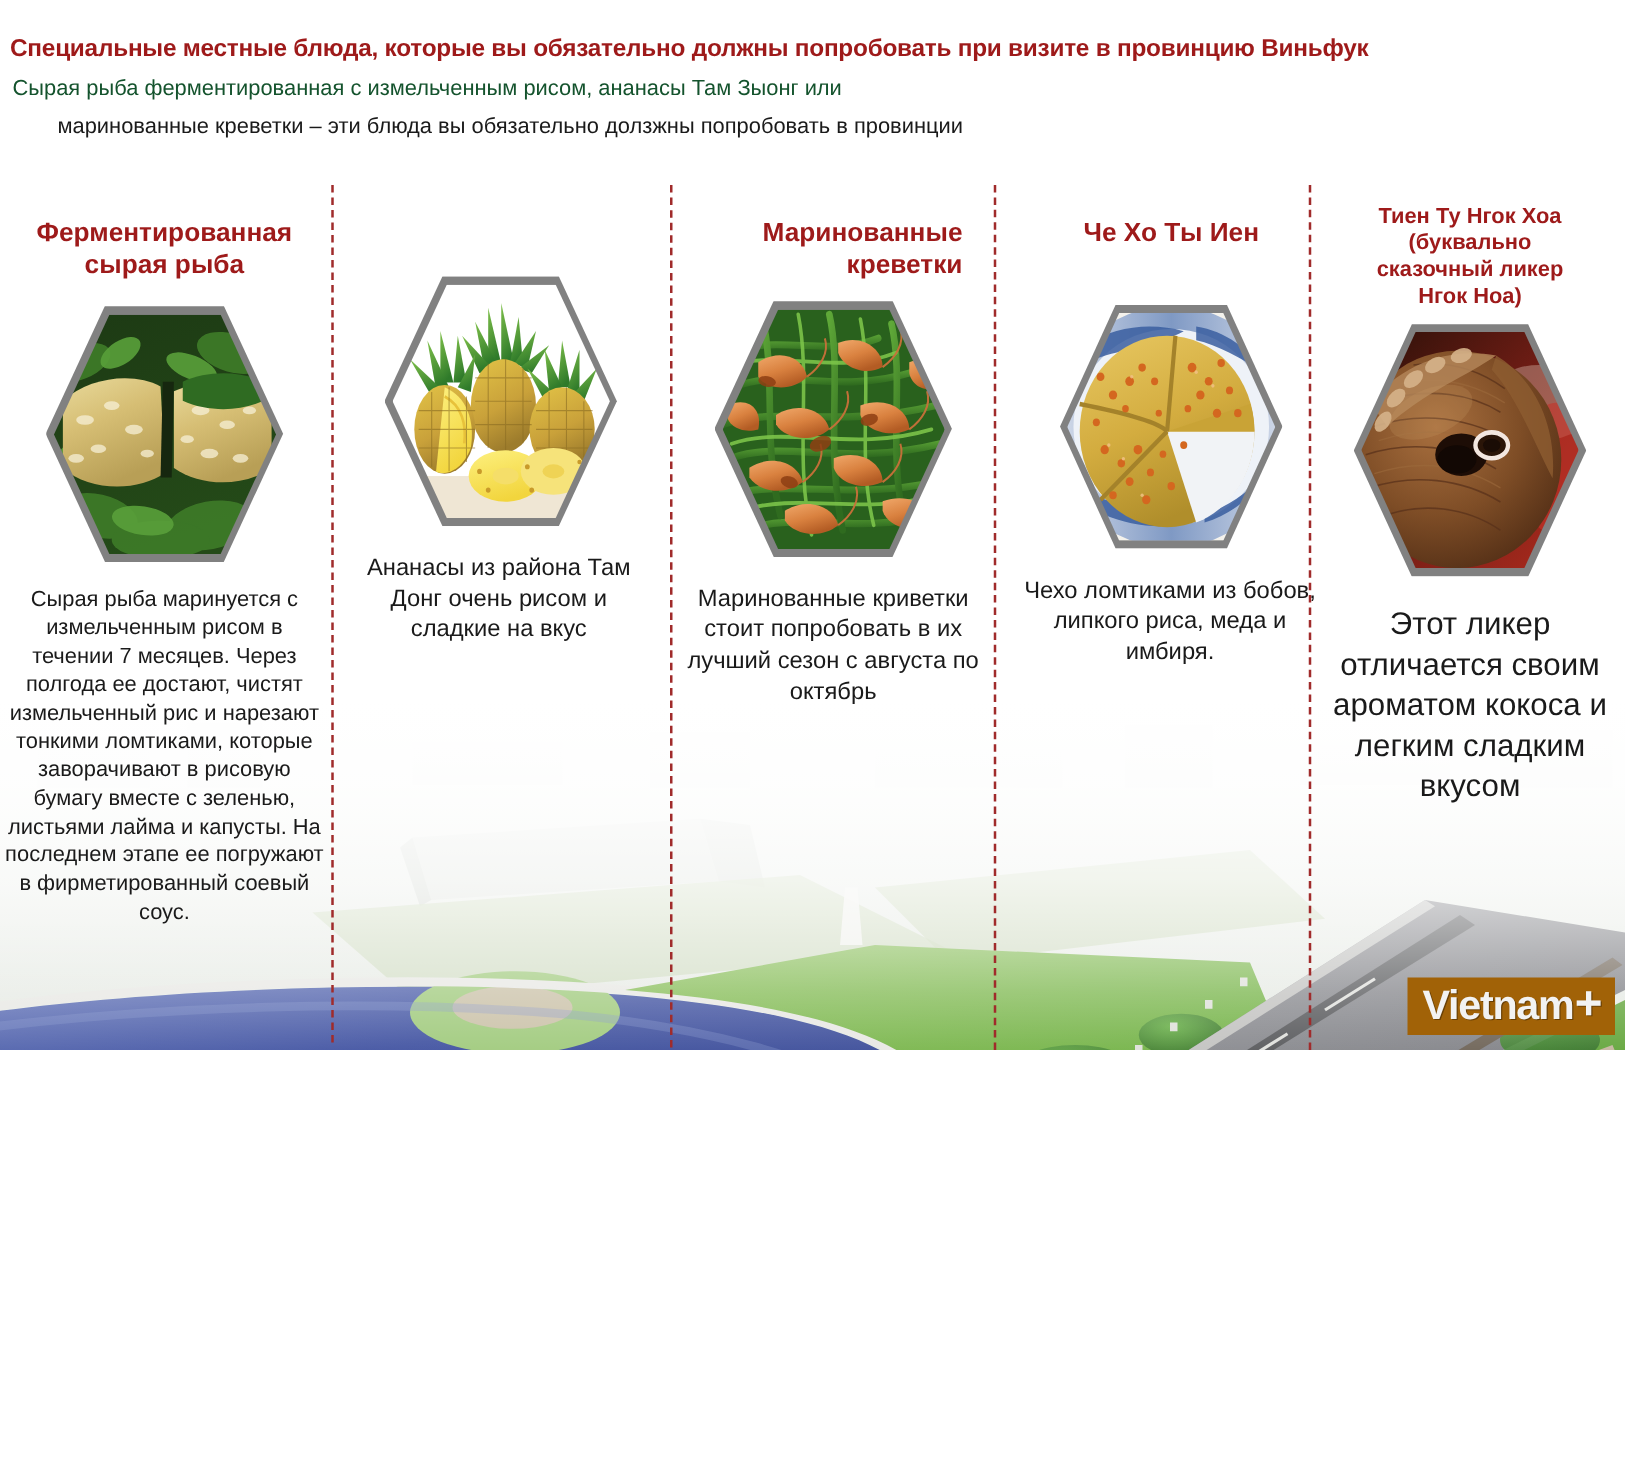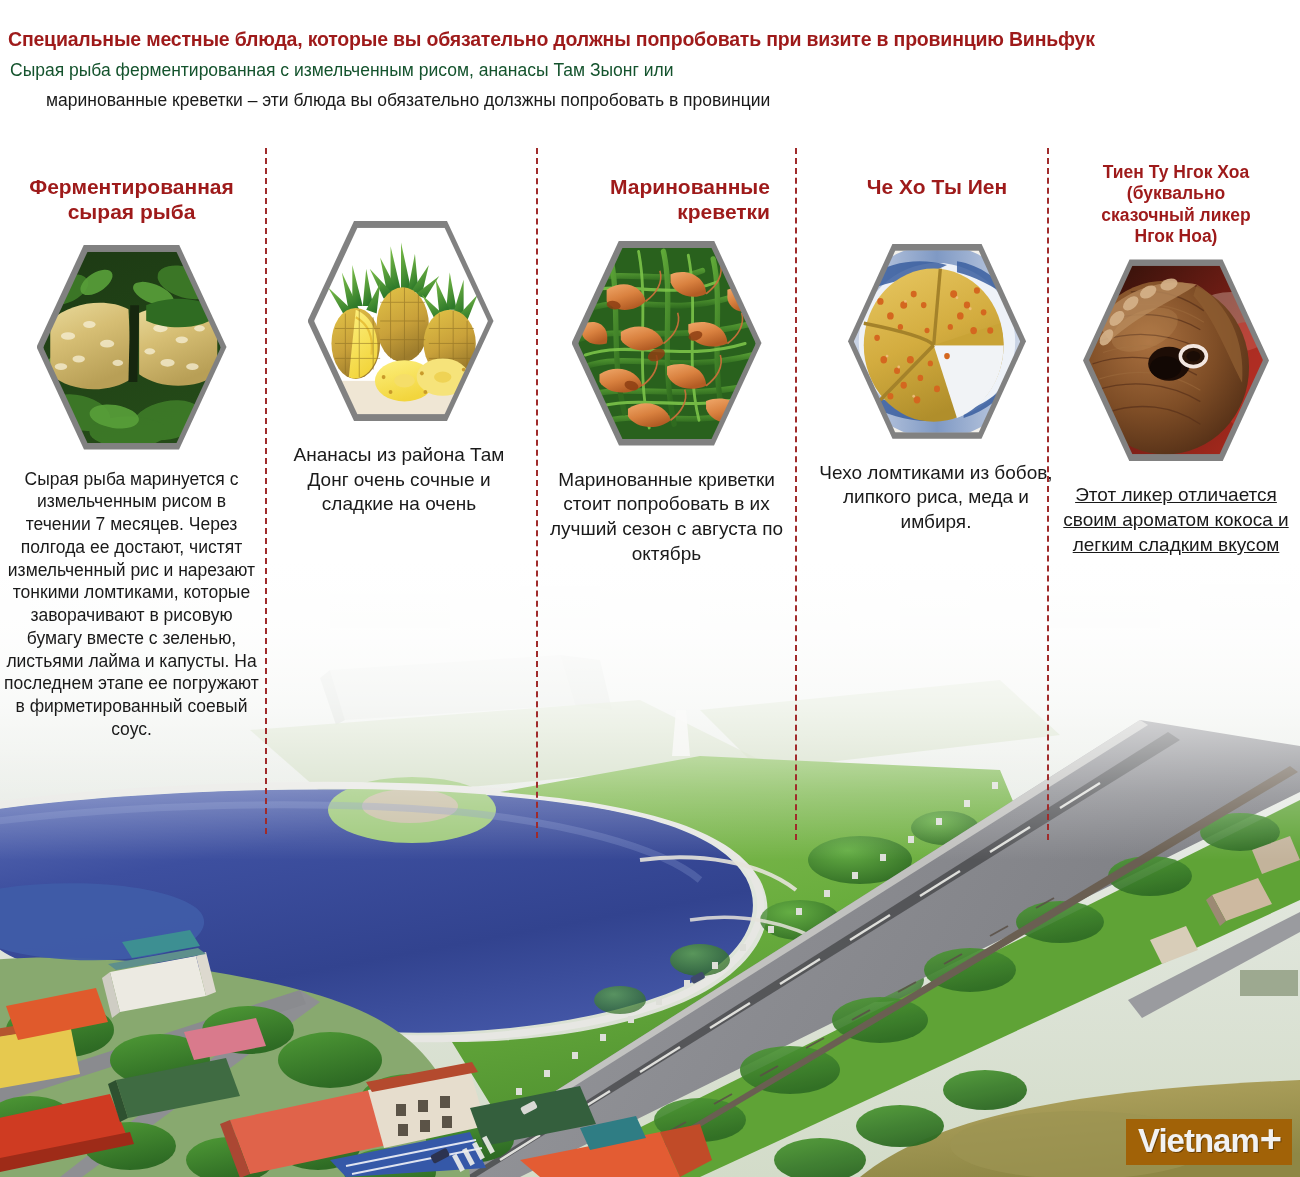--- a/index.html
+++ b/index.html
@@ -3,21 +3,21 @@
 <meta charset="utf-8">
 <style>
   * { margin:0; padding:0; box-sizing:border-box; }
   html,body { width:1300px; height:1177px; }
   body {
     font-family:"Liberation Sans", sans-serif;
     background:#ffffff;
     position:relative;
     overflow:hidden;
   }
-  #stage { position:absolute; left:0; top:0; width:1300px; height:1177px; overflow:hidden; background:#fff; }
+  #stage { position:absolute; left:0; top:0; width:1300px; height:840px; overflow:hidden; background:#fff; }
 
   
   #photo { position:absolute; left:0; top:560px; width:1300px; height:617px; }
   #photo svg { display:block; width:1300px; height:617px; }
   #photo-fade {
     position:absolute; left:0; top:560px; width:1300px; height:300px;
     background:linear-gradient(to bottom, #ffffff 0%, rgba(255,255,255,0.93) 22%, rgba(255,255,255,0.70) 48%, rgba(255,255,255,0.26) 78%, rgba(255,255,255,0) 100%);
     pointer-events:none;
   }
 
@@ -488,21 +488,21 @@
             <circle cx="40" cy="80" r="1.1"></circle>
               <circle cx="44" cy="88" r="1.1"></circle>
             <circle cx="62" cy="78" r="1.1"></circle>
               <circle cx="64" cy="88" r="1.1"></circle>
             <circle cx="86" cy="76" r="1"></circle>
               <circle cx="88" cy="85" r="1"></circle>
           </g>
         </svg>
       </div>
     </div>
-    <div class="col-body" style="font-size:19px; width:250px; margin:22px auto 0 6px;">Ананасы из района Там Донг очень сочные и сладкие на очень</div>
+    <div class="col-body" style="font-size:19px; width:250px; margin:22px auto 0 6px;">Ананасы из района Там Донг очень рисом и сладкие на вкус</div>
   </div>
 
   <div class="col" style="left:540px; top:175px; width:253px;">
     <div class="col-head" style="font-size:21px; width:230px; text-align:right; padding-left:20px;">Маринованные<br>креветки</div>
     <div class="hexwrap" style="width:190px; height:205px; margin:16px auto 0 auto;">
       <div class="hex-outer"></div>
       <div class="hex-inner" style="transform:scale(0.935); transform-origin:center;">
         <svg viewBox="0 0 100 100" preserveAspectRatio="none">
           <defs>
             <linearGradient id="shGreen" x1="0" y1="0" x2="0.4" y2="1">
@@ -706,21 +706,21 @@
           <ellipse cx="44" cy="54" rx="9" ry="6" fill="#120804"></ellipse>
 
           <ellipse cx="60" cy="48" rx="7.5" ry="5.5" fill="#2a1508"></ellipse>
           <ellipse cx="60" cy="48" rx="7.5" ry="5.5" fill="none" stroke="#f3e7e0" stroke-width="2"></ellipse>
           <ellipse cx="60" cy="48" rx="4" ry="2.8" fill="#1a0c05"></ellipse>
 
           <ellipse cx="32" cy="34" rx="20" ry="10" fill="#c89a66" opacity="0.22" transform="rotate(-20 32 34)"></ellipse>
         </svg>
       </div>
     </div>
-    <div class="col-body" style="font-size:19px; width:240px; margin:22px auto 0 4px;text-decoration:underline;">Этот ликер отличается своим ароматом кокоса и легким сладким вкусом</div>
+    <div class="col-body" style="font-size:25px; width:240px; margin:22px auto 0 4px;">Этот ликер отличается своим ароматом кокоса и легким сладким вкусом</div>
   </div>
 
   <div id="logo">
     <span class="lg-text">Vietnam</span>
     <span class="lg-plus">+</span>
   </div>
 
 </div>
 
 </body></html>

